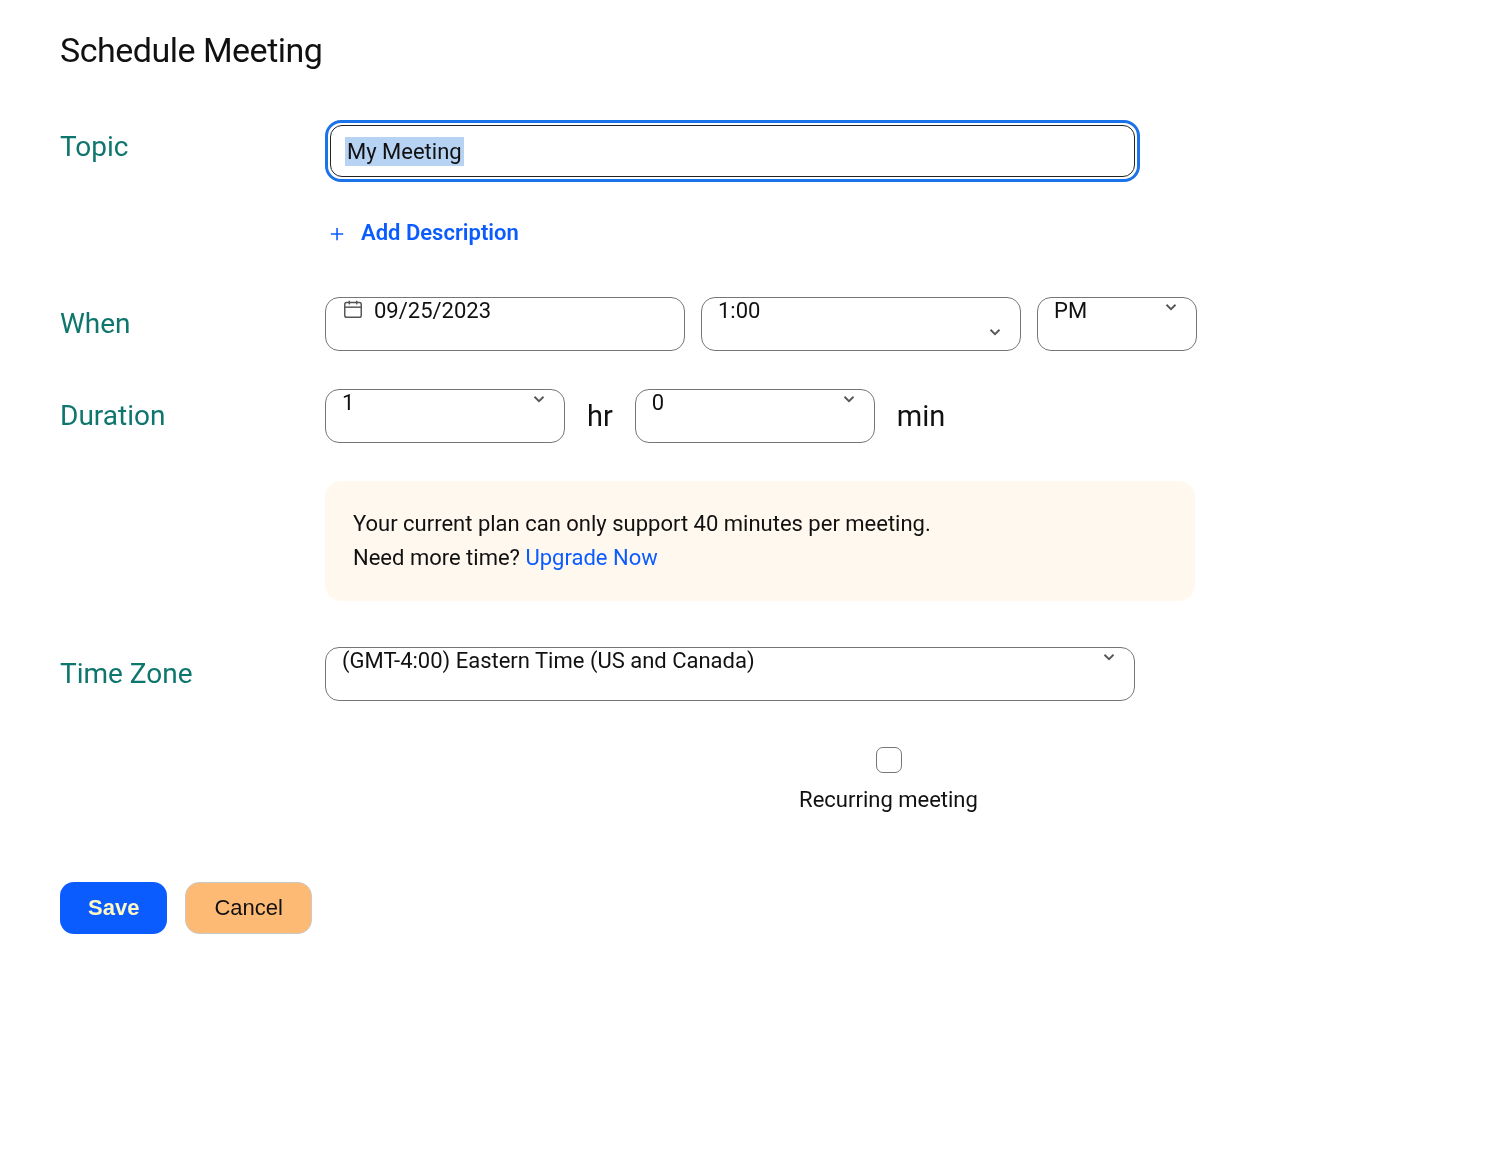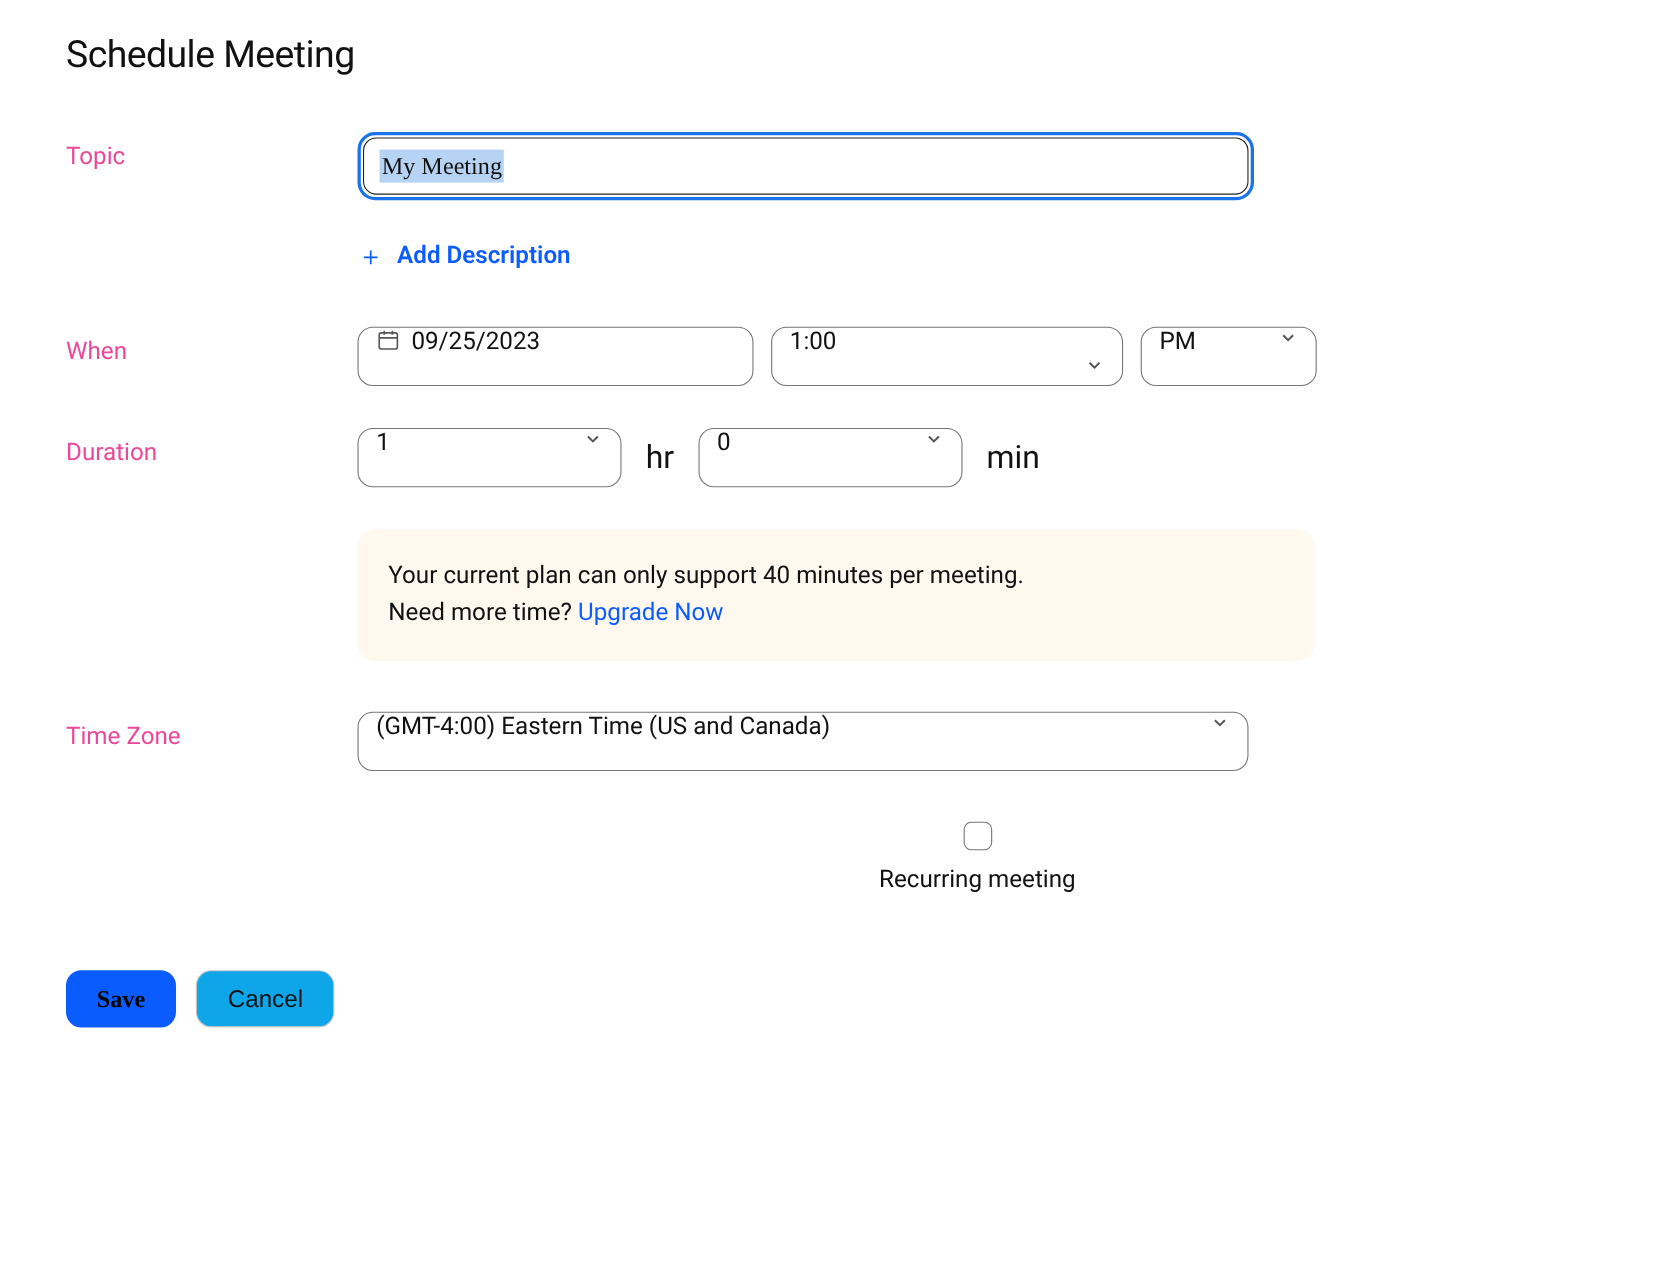--- a/index.html
+++ b/index.html
@@ -17,23 +17,23 @@
     letter-spacing: -0.5px;
   }
   .form-row {
     display: flex;
     align-items: flex-start;
     margin-bottom: 38px;
   }
   .form-row .label-col {
     width: 265px;
     padding-top: 10px;
-    font-size: 22px;
-    font-weight: 400;
-    color: #ec4899;
+    font-size: 28px;
+    font-weight: 400;
+    color: #0f766e;
   }
   .form-row .field-col {
     flex: 1;
     min-width: 0;
   }
   .topic-input-wrap {
     border: 3px solid #1a73e8;
     border-radius: 16px;
     padding: 2px;
     display: flex;
@@ -41,21 +41,20 @@
     max-width: 815px;
   }
   .topic-input-inner {
     border: 1px solid #222;
     border-radius: 12px;
     padding: 10px 14px;
     width: 100%;
     display: flex;
     align-items: center;
     height: 52px;
-    font-family: Liberation Serif, serif;
   }
   .topic-text {
     background: #b7d3f4;
     padding: 2px 2px;
     font-size: 22px;
     color: #111;
   }
   .add-desc {
     display: flex;
     align-items: center;
@@ -134,25 +133,24 @@
     font-size: 22px;
     font-weight: 600;
     cursor: pointer;
     display: flex;
     align-items: center;
     justify-content: center;
     border: none;
   }
   .btn-primary {
     background: #0b5cff;
-    color: #000000;
-    font-family: Liberation Serif, serif;
+    color: #fef9c3;
   }
   .btn-secondary {
-    background: #0ea5e9;
+    background: #fdba74;
     color: #111;
     border: 1px solid #c9c9c9;
     font-weight: 400;
   }
 </style>
 </head>
 <body>
 
 <h1 class="page-title">Schedule Meeting</h1>
 

